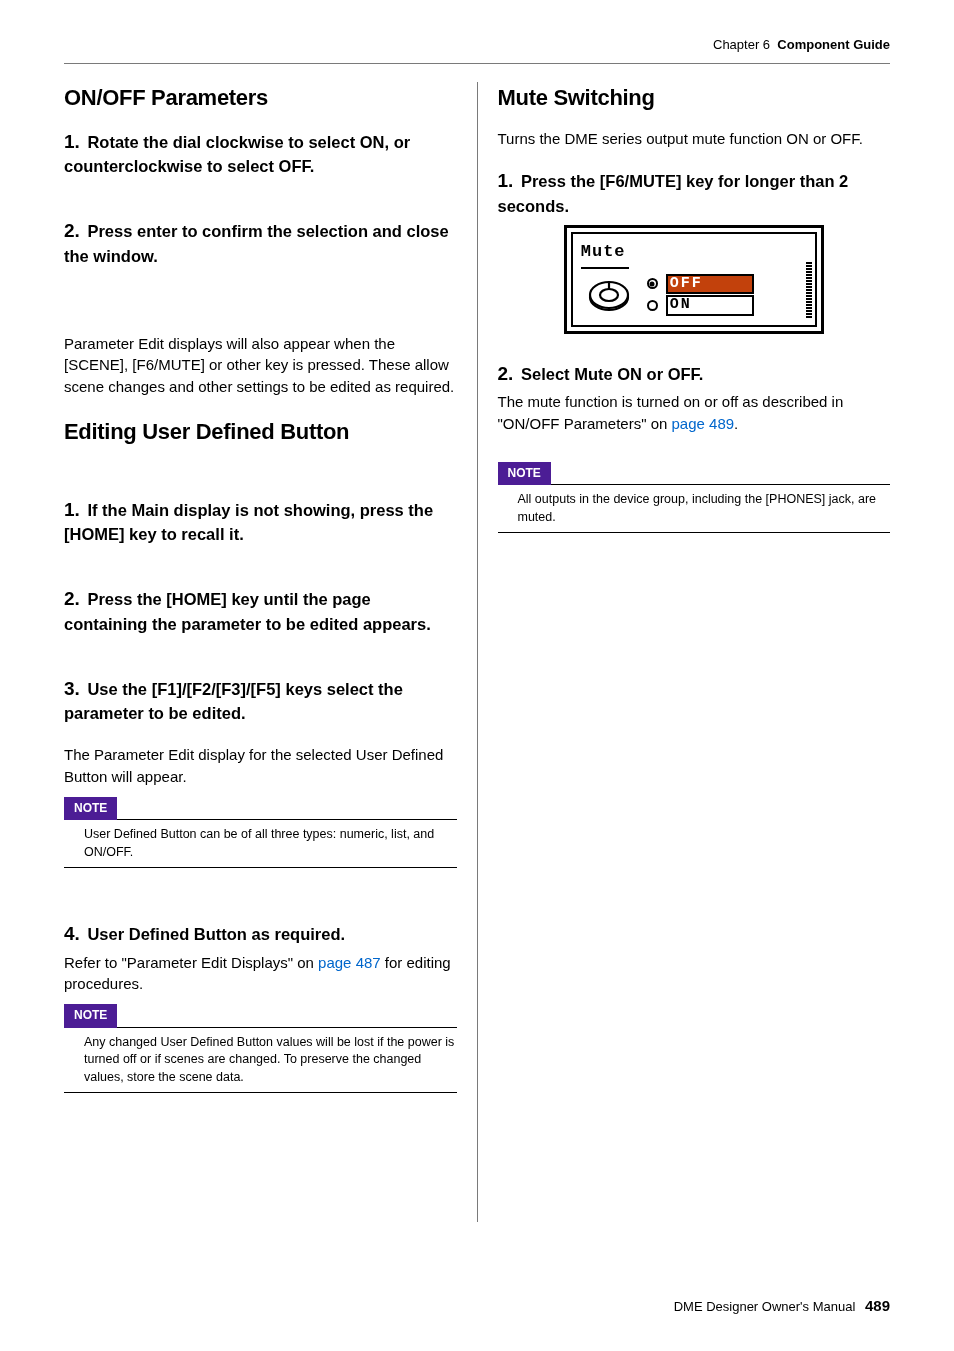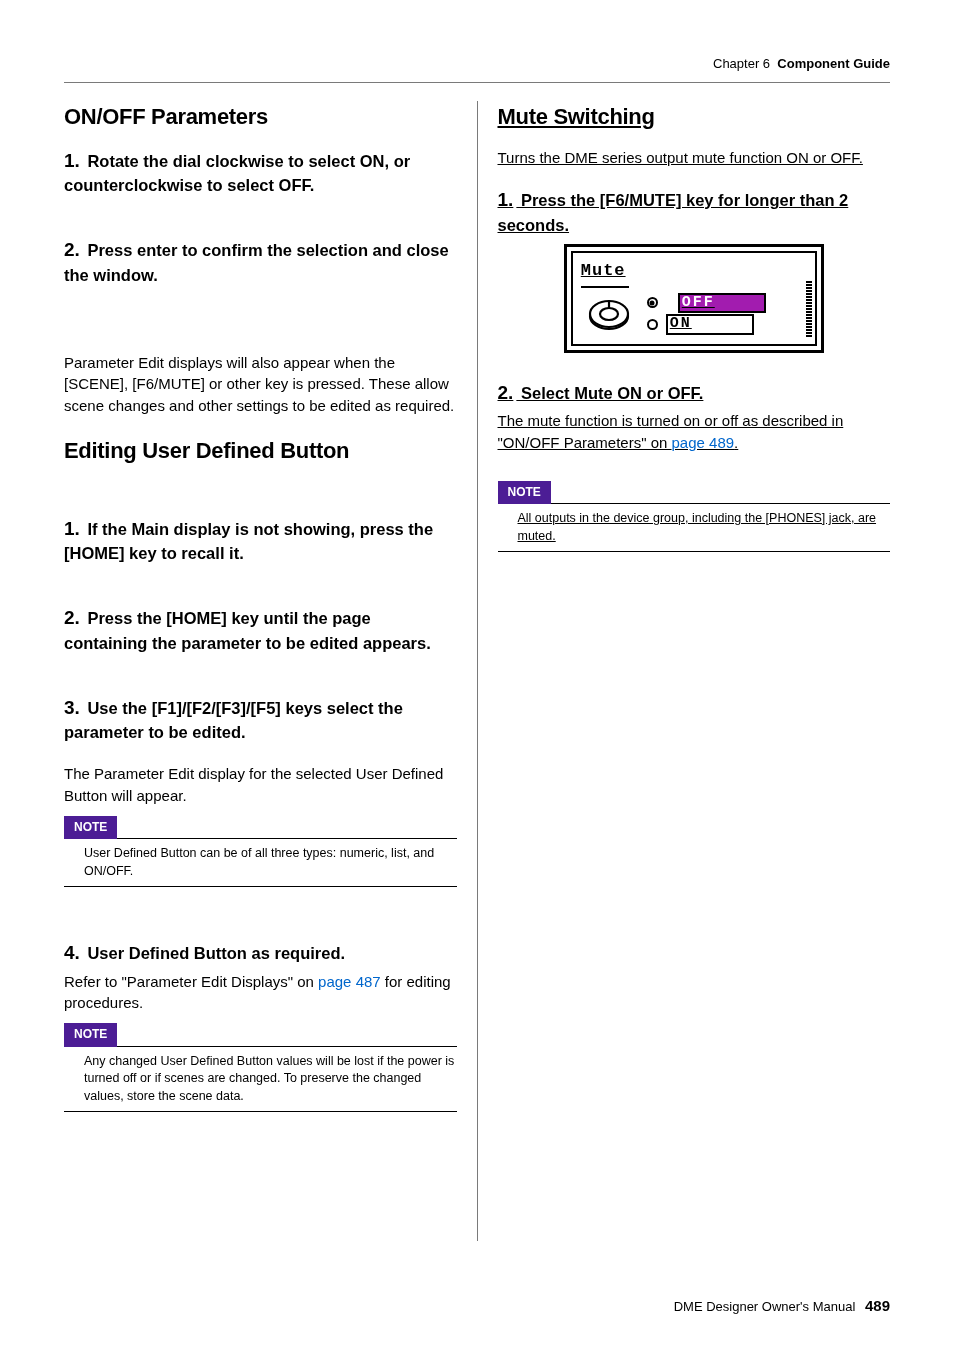--- a/index.html
+++ b/index.html
@@ -7,21 +7,21 @@
     font-family: Helvetica, Arial, sans-serif;
     width: 954px;
     height: 1351px;
     background: #fff;
     color: #000;
     position: relative;
     font-size: 15px;
     line-height: 1.45;
   }
   .page {
-    padding: 55px 64px 40px 64px;
+    padding: 36px 64px 40px 64px;
   }
   .header-line {
     text-align: right;
     font-size: 13px;
     color: #000;
     margin-bottom: 8px;
   }
   .header-line .bold { font-weight: bold; }
   .top-rule {
     border: none;
@@ -34,21 +34,20 @@
   }
   .col {
     flex: 1;
     min-width: 0;
   }
   .col-left { padding-right: 20px; }
   .col-right {
     padding-left: 20px;
     border-left: 1px solid #7a7a7a;
     min-height: 1140px;
-    text-decoration: underline;
   }
   .h2 {
     font-family: "Arial Black", Helvetica, Arial, sans-serif;
     font-weight: 900;
     font-size: 22px;
     letter-spacing: -0.3px;
     margin-bottom: 14px;
   }
   .para {
     font-size: 15px;
@@ -147,21 +146,21 @@
   .opt-label {
     font-family: "Courier New", monospace;
     font-weight: 900;
     font-size: 15px;
     letter-spacing: 2px;
     border: 2px solid #000;
     padding: 0 2px;
     min-width: 88px;
     line-height: 1.1;
   }
-  .opt-label.inverted { background:#a21caf; color:#fff;margin-left:12px; }
+  .opt-label.inverted { background:#c2410c; color:#fff; }
   .scroll-strip {
     position:absolute; right:3px; top:28px; bottom:6px; width:6px;
     background: repeating-linear-gradient(to bottom,#000 0,#000 2px,#fff 2px,#fff 3px);
   }
 
   .footer {
     position: absolute;
     bottom: 34px;
     right: 64px;
     font-size: 13px;

